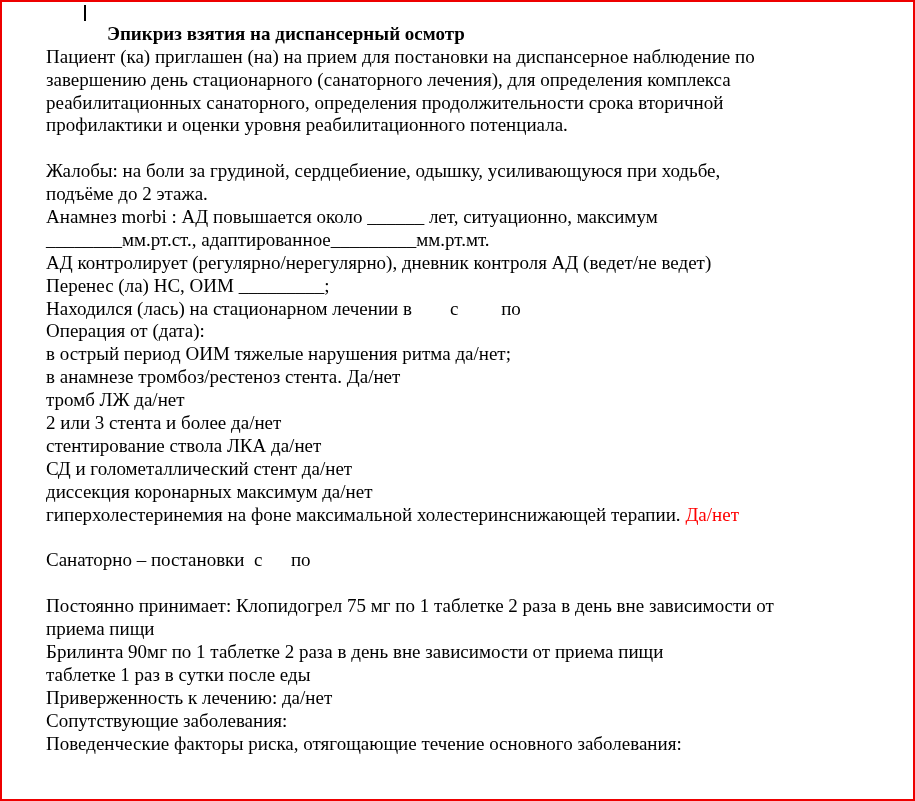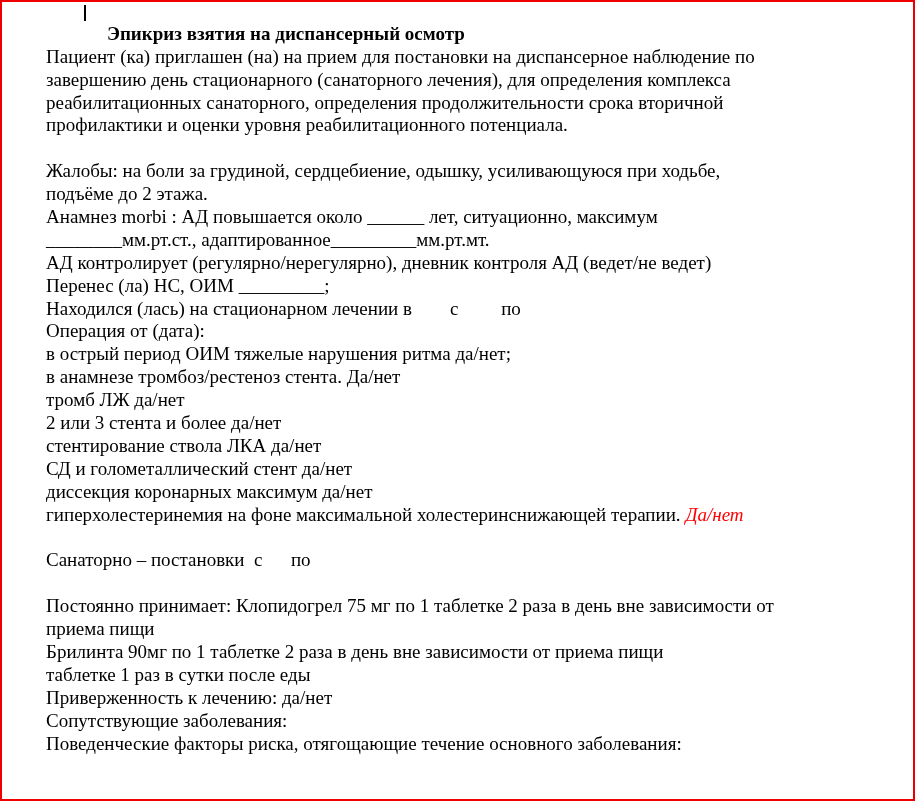--- a/index.html
+++ b/index.html
@@ -38,21 +38,21 @@
     white-space: pre;
     font-size: 19px;
     line-height: 22.9px;
     height: 22.9px;
     overflow: visible;
   }
   .line.title {
     font-weight: bold;
     padding-left: 61px;
   }
-  .red-text { color: #ff0000; font-style: italic; }
+  .red-text { color: #ff0000; }
 </style>
 </head>
 <body>
 
 <div class="window" style="border-color: rgb(238, 0, 0);">
   <div class="page">
     <span class="caret" style="display: block;"></span>
     <div class="doc-body" id="doc-body">
         <div class="line"></div>
         <div class="line title">Эпикриз взятия на диспансерный осмотр</div>

